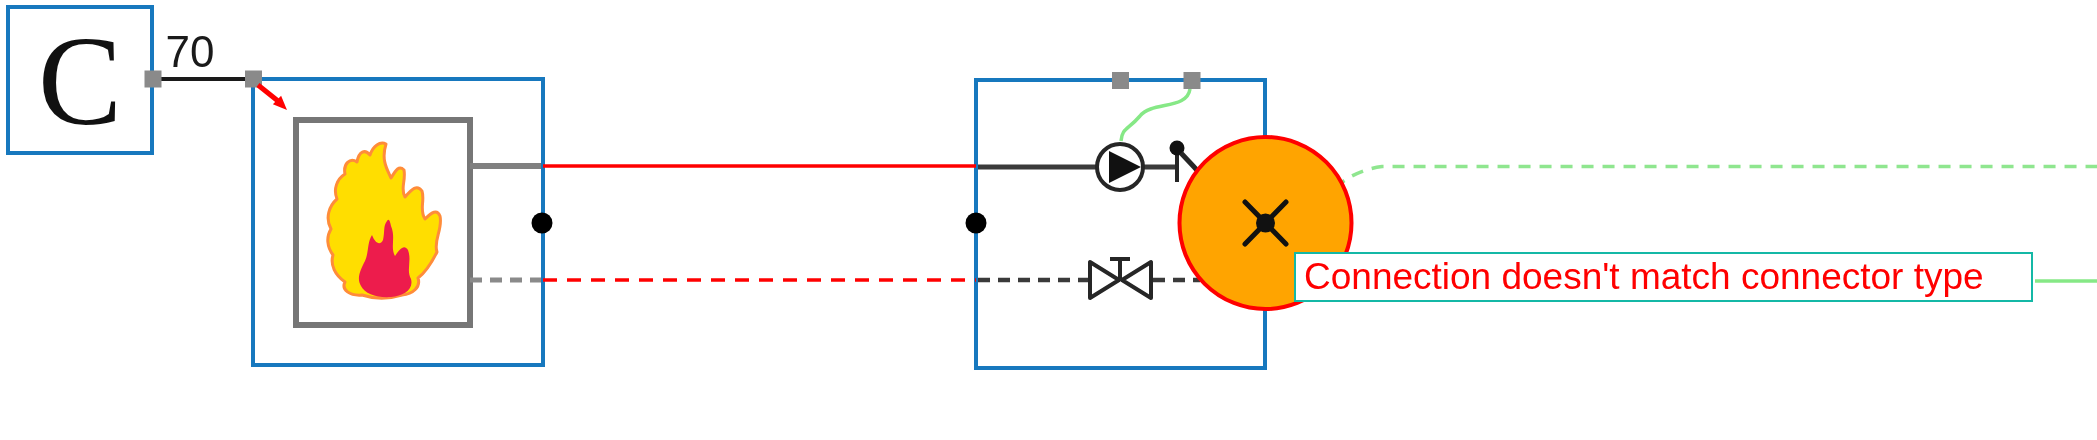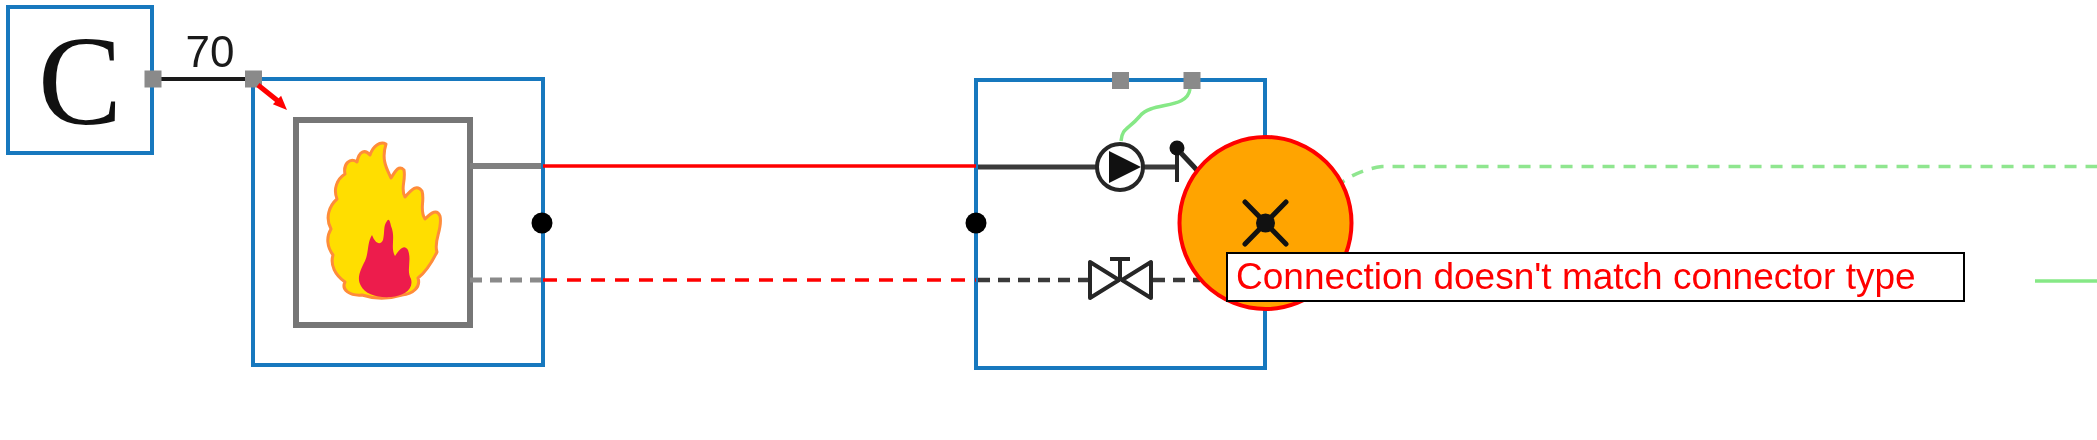--- a/index.html
+++ b/index.html
@@ -14,30 +14,30 @@
   .overlay{position:absolute;z-index:5;}
   #c-label{
     left:8px;top:7px;width:144px;height:146px;
     display:flex;align-items:center;justify-content:center;
     font-family:"Liberation Serif", serif;
     font-size:126px;color:#111111;line-height:1;
     padding-top:4px;box-sizing:border-box;
     z-index:2;
   }
   #value-label{
-    left:184px;top:30px;width:52px;height:44px;
+    left:164px;top:30px;width:52px;height:44px;
     display:flex;align-items:flex-end;justify-content:center;
     font-size:44px;color:#1a1a1a;line-height:1;
     z-index:2;
   }
   #error-tooltip{
-    left:1226px;top:252px;width:739px;height:50px;
+    left:1294px;top:252px;width:739px;height:50px;
     box-sizing:border-box;
     background:#ffffff;
-    border:2px solid #000000;
+    border:2px solid #14b8a6;
     display:flex;align-items:center;
     padding-left:8px;
     font-size:37px;color:#ff0000;
     white-space:nowrap;
     z-index:6;
   }
 </style>
 </head>
 <body>
 

